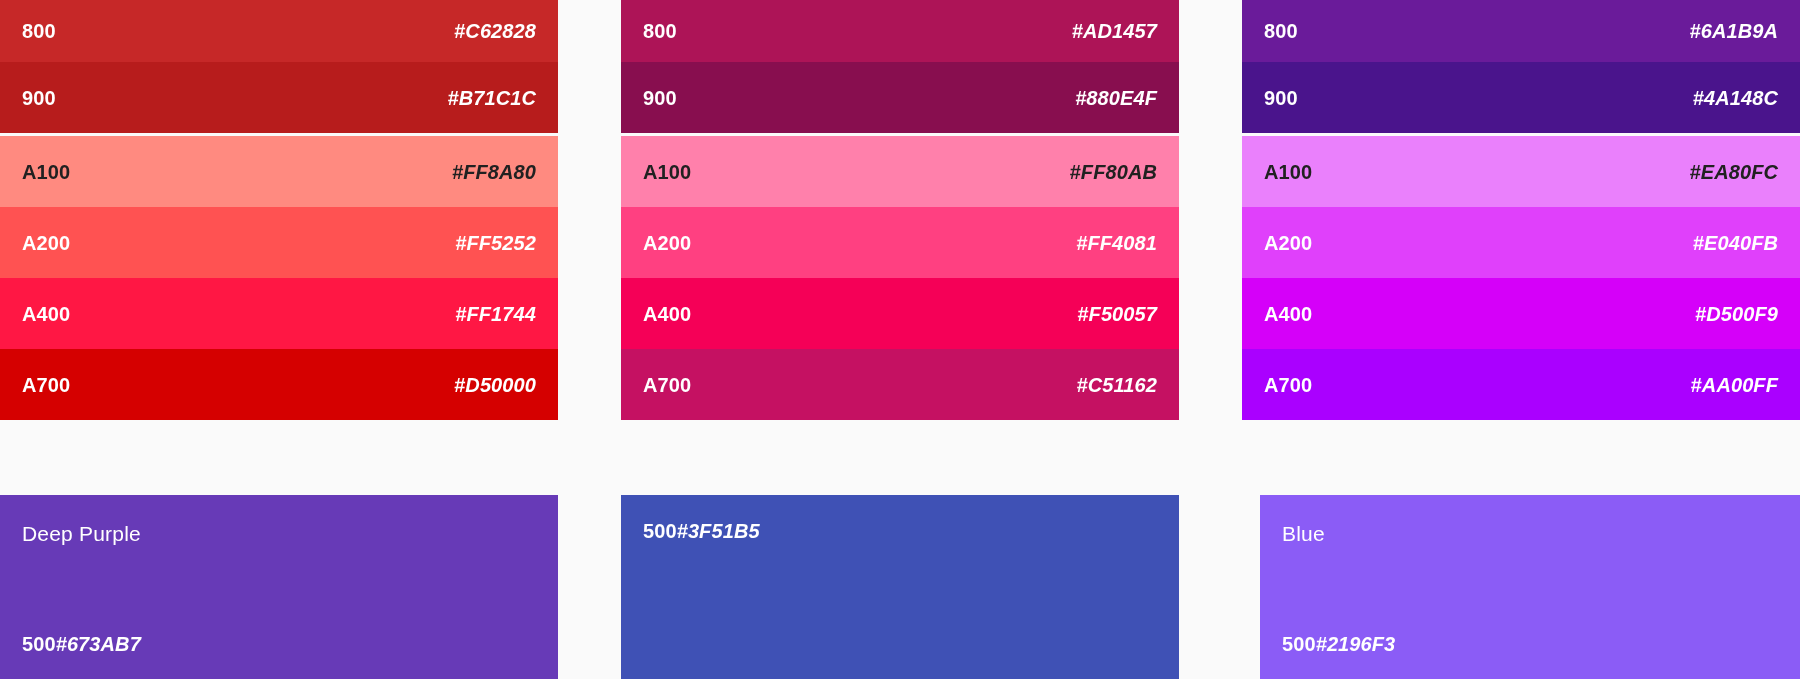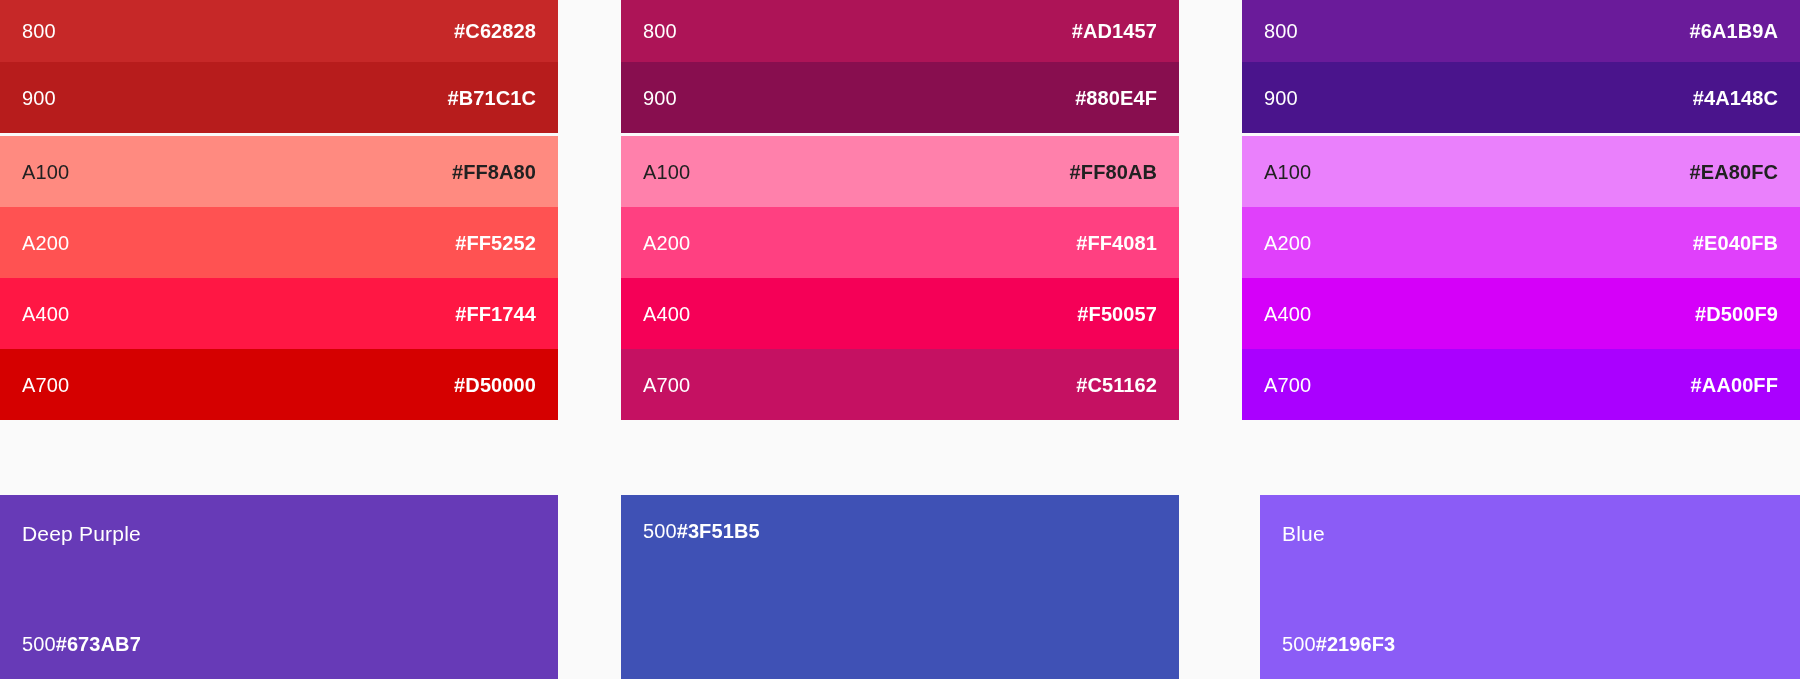--- a/index.html
+++ b/index.html
@@ -56,22 +56,22 @@
     background: #FAFAFA;
   }
 
   .swatch-name,
   .swatch-hex {
     font-size: 20px;
     line-height: 1;
     letter-spacing: 0.1px;
     white-space: nowrap;
   }
-  .swatch-hex { font-weight: 700; }
-  .swatch-name { font-weight: 400; }
+  .swatch-hex { font-weight: 700; font-style: italic; }
+  .swatch-name { font-weight: 700; }
 
   
   .card-section {
     position: absolute;
     top: 495px;
     left: 0;
     width: 1424px;
     height: 184px;
     display: flex;
     gap: 63px;

